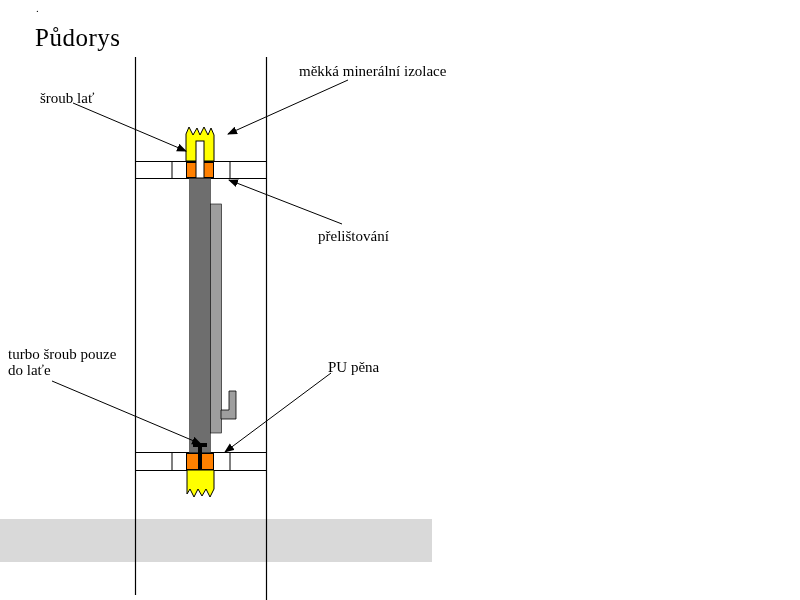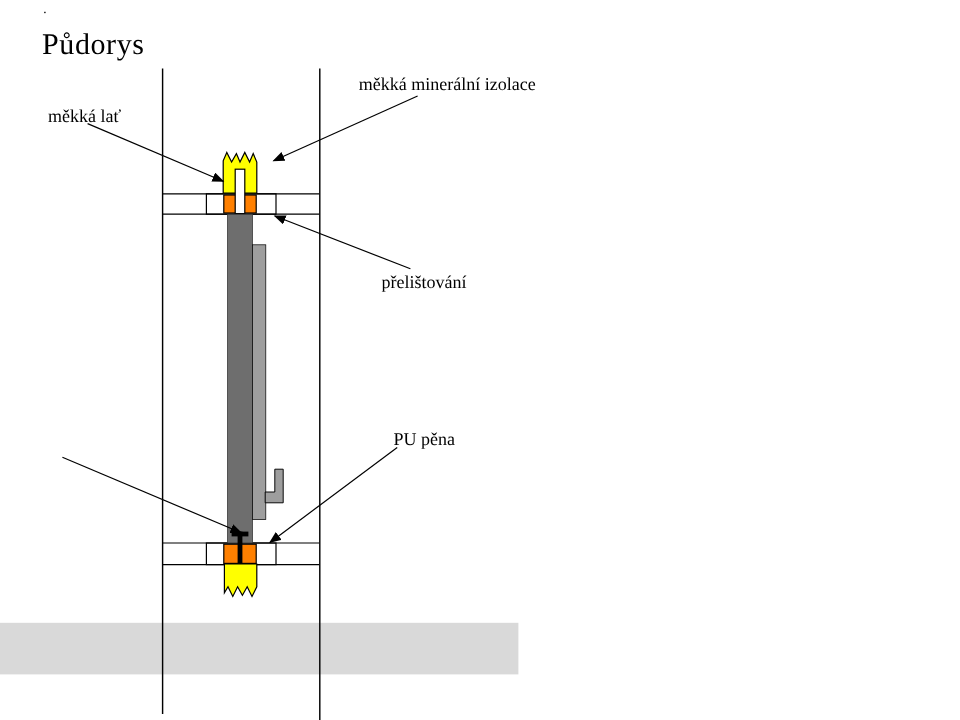--- a/index.html
+++ b/index.html
@@ -26,22 +26,23 @@
 </style>
 </head>
 <body>
 
 <div class="diagram-page">
 
   <span class="tiny-mark">.</span>
   <div class="page-title">Půdorys</div>
 
   <div class="label lbl-insulation">měkká minerální izolace</div>
-  <div class="label lbl-sliding-lath">měkká lať</div>
+  <div class="label lbl-sliding-lath">šroub lať</div>
   <div class="label lbl-cover-lath">přelištování</div>
+  <div class="label wrap lbl-turbo-screw">turbo šroub pouze do laťe</div>
   <div class="label lbl-pu-foam">PU pěna</div>
 
   <svg class="drawing" width="800" height="600" viewBox="0 0 800 600">
     <defs>
       <marker id="ah" markerWidth="11" markerHeight="9" refX="9" refY="4" orient="auto" markerUnits="userSpaceOnUse">
         <path d="M0,0 L10,4 L0,8 Z" fill="#000"></path>
       </marker>
     </defs>
 
     <rect x="0" y="519" width="432" height="43" fill="#d9d9d9"></rect>

